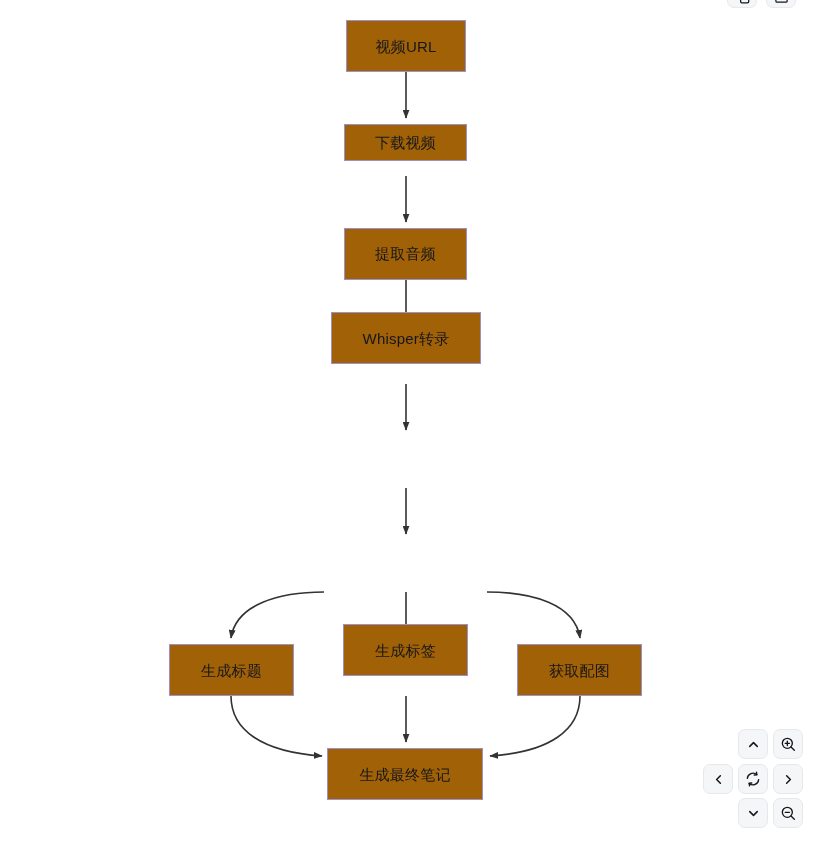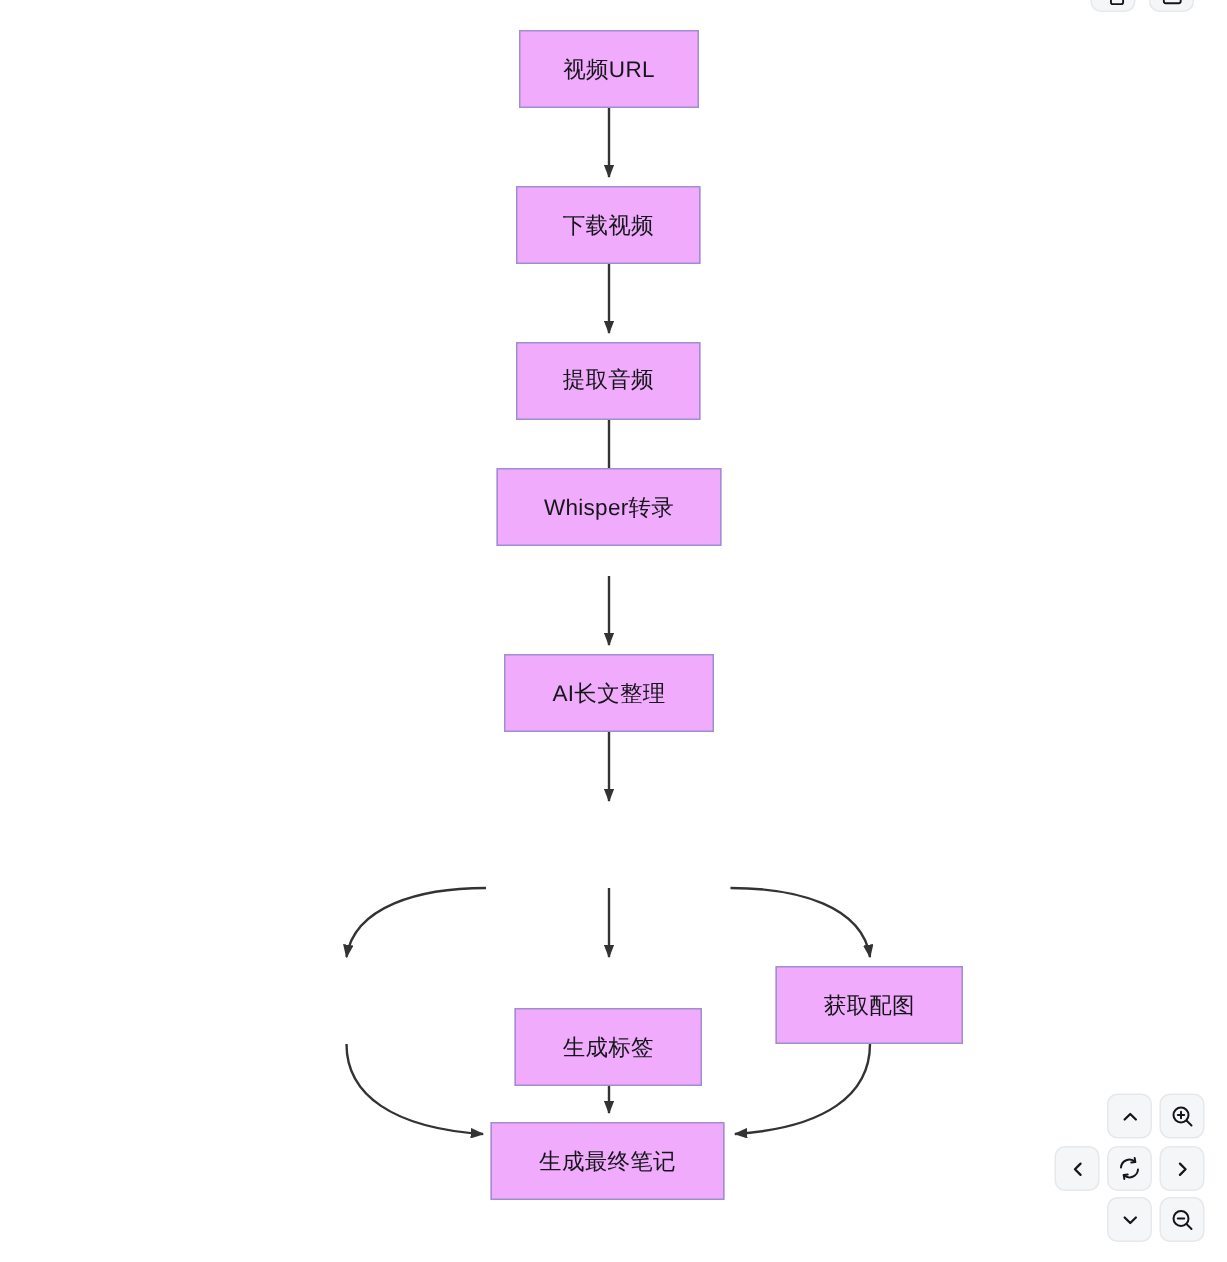--- a/index.html
+++ b/index.html
@@ -21,21 +21,21 @@
     left: 0;
     top: 0;
     width: 818px;
     height: 841px;
   }
 
   
   .node {
     position: absolute;
     box-sizing: border-box;
-    background: #f0abfc;
+    background: #a16207;
     border: 1px solid #9E8FD0;
     display: flex;
     align-items: center;
     justify-content: center;
     color: #16161a;
     font-size: 15px;
     line-height: 1;
     letter-spacing: 0.2px;
     white-space: nowrap;
     user-select: none;
@@ -125,39 +125,39 @@
       <path d="M231,696 C231,730 262,752 322,756"></path>
       <path d="M406,696 L406,742"></path>
       <path d="M580,696 C580,730 550,752 490,756"></path>
     </g>
   </svg>
 
   <div class="node" style="left:346px;top:20px;width:120px;height:52px;">
     <span class="node-label">视频URL</span>
   </div>
 
-  <div class="node" style="left:344px;top:124px;width:123px;height:52px;">
+  <div class="node" style="left:344px;top:124px;width:123px;height:37px;">
     <span class="node-label">下载视频</span>
   </div>
 
   <div class="node" style="left:344px;top:228px;width:123px;height:52px;font-family:Liberation Serif, serif;">
     <span class="node-label">提取音频</span>
   </div>
 
   <div class="node" style="left:331px;top:312px;width:150px;height:52px;">
     <span class="node-label">Whisper转录</span>
   </div>
 
-  <div class="node" style="left:336px;top:436px;width:140px;height:52px;">
-    <span class="node-label">AI长文整理</span>
-  </div>
-
-
-
-  <div class="node" style="left:343px;top:672px;width:125px;height:52px;">
+
+
+  <div class="node" style="left:169px;top:644px;width:125px;height:52px;">
+    <span class="node-label">生成标题</span>
+  </div>
+
+  <div class="node" style="left:343px;top:624px;width:125px;height:52px;">
     <span class="node-label">生成标签</span>
   </div>
 
   <div class="node" style="left:327px;top:748px;width:156px;height:52px;">
     <span class="node-label">生成最终笔记</span>
   </div>
 
   <div class="node" style="left:517px;top:644px;width:125px;height:52px;">
     <span class="node-label">获取配图</span>
   </div>

